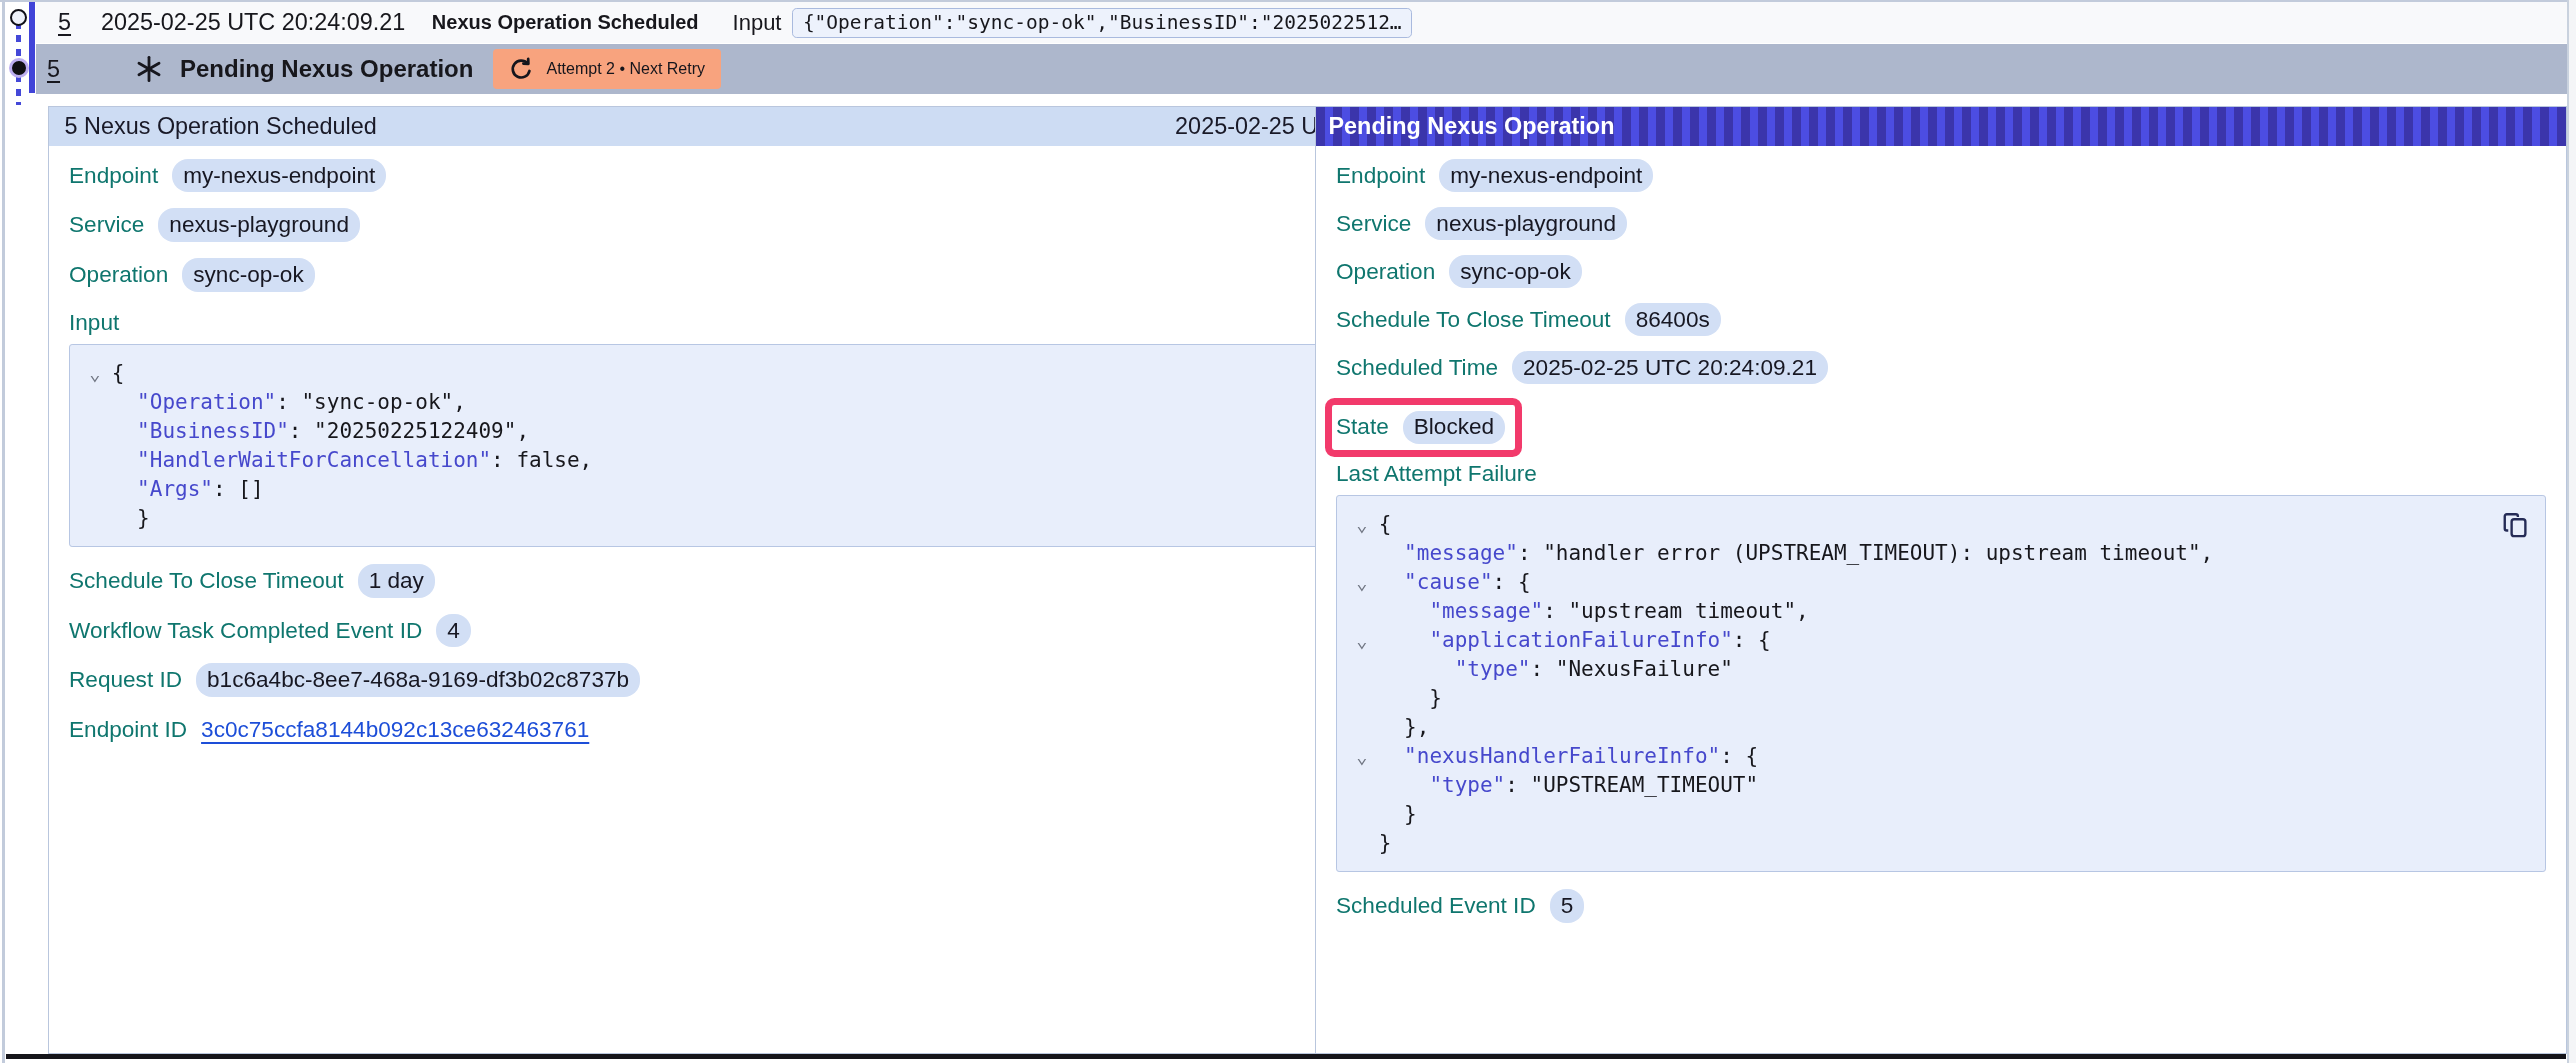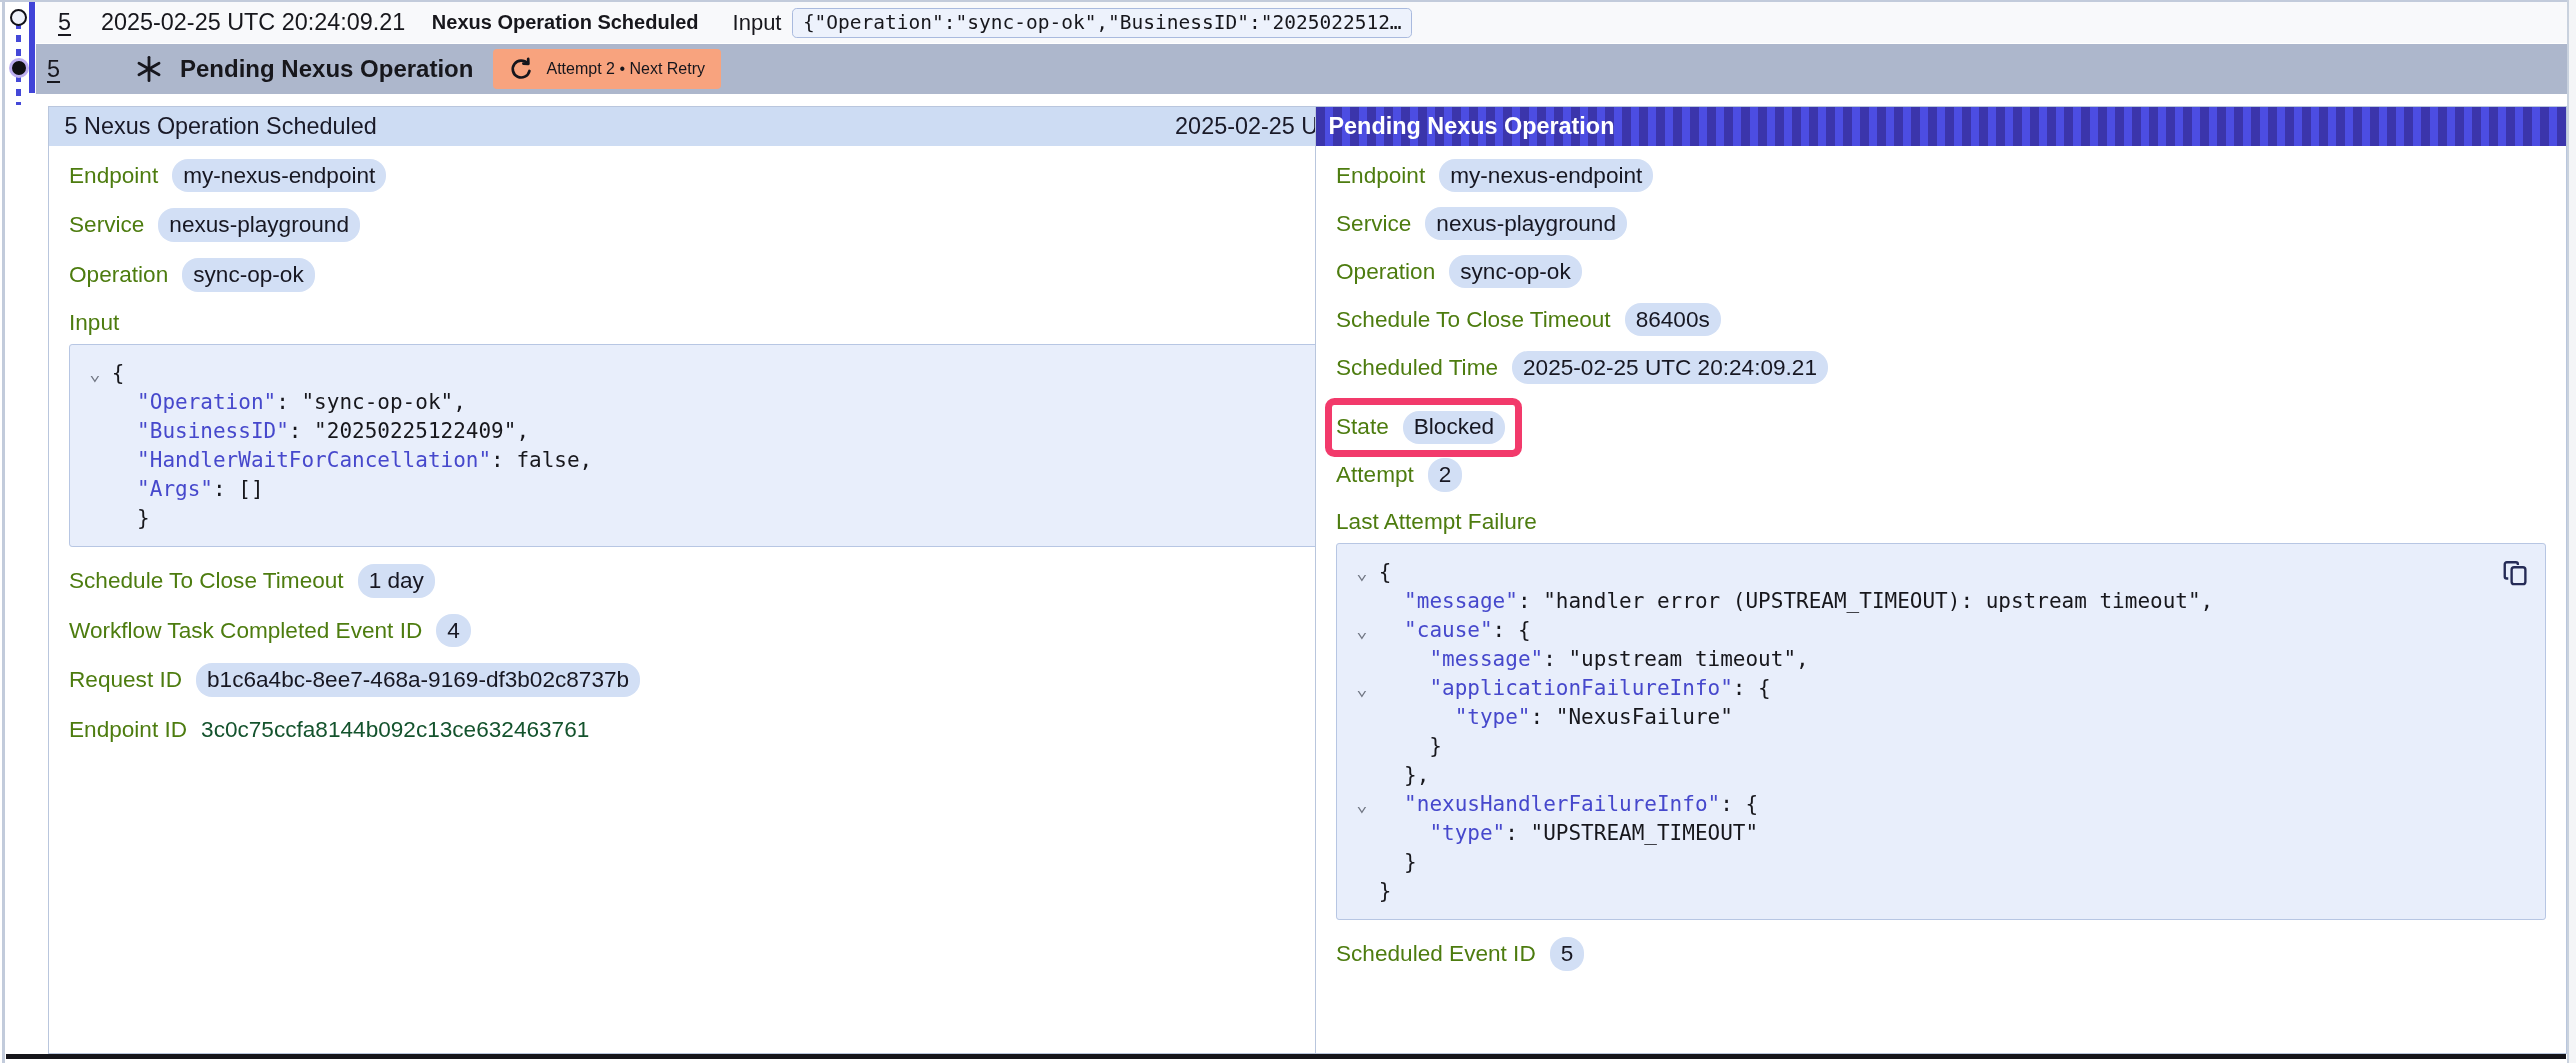--- a/index.html
+++ b/index.html
@@ -44,24 +44,24 @@
   .card-right{left:1315px;width:1252px;height:948px;}
   .card-header{height:39px;display:flex;align-items:center;justify-content:space-between;
     padding:0 15.6px;font-size:23.4px;color:#191927;box-sizing:border-box;}
   .card-left .card-header{background:#cddcf3;}
   .card-right .card-header{
     background:repeating-linear-gradient(90deg,#3b35ab 0 8.6px,#4c4de2 8.6px 17px);
     color:#ffffff;font-weight:600;justify-content:flex-start;padding-left:12.5px;}
   .card-body{padding-top:12.5px;}
   .row{display:flex;align-items:center;gap:14px;min-height:34px;margin:0 20px 15.6px;font-size:22.6px;}
   .card-right .row{margin-bottom:14px;}
-  .lbl{white-space:nowrap;color:#4d7c0f;}
+  .lbl{white-space:nowrap;color:#0f766e;}
   .badge{background:#d2dff5;border-radius:16px;padding:3.9px 11px;white-space:nowrap;color:#171722;}
   .label-row{min-height:31px;margin:0 20px 6.2px;display:flex;align-items:center;font-size:22.6px;}
-  .link-plain{color:#14532d;text-underline-offset:4.7px;cursor:pointer;}
+  .link-plain{color:#1d4ed8;text-decoration:underline;text-underline-offset:4.7px;cursor:pointer;}
 
   
   .codeblock{position:relative;margin:0 20px 17px;background:#e8eefb;border:1.6px solid #b7c6e3;
     border-radius:3.1px;padding:14px 20px 12.5px 7.8px;font-family:"DejaVu Sans Mono",monospace;
     font-size:21px;color:#17171c;}
   .cl{display:flex;line-height:29px;}
   .gut{width:34px;flex:0 0 34px;color:#707683;font-size:18.7px;display:flex;justify-content:center;cursor:pointer;}
   .ct{white-space:pre;}
   .jk{color:#4648cc;}
   .copy-btn{position:absolute;top:12.5px;right:14px;width:30px;height:33px;background:none;border:none;padding:0;cursor:pointer;}
@@ -212,24 +212,20 @@
       <span class="lbl">Scheduled Time</span>
       <span class="badge">2025-02-25 UTC 20:24:09.21</span>
     </div>
     <div class="row">
       <span class="annotate">
         <span class="ring"></span>
         <span class="lbl">State</span>
         <span class="badge">Blocked</span>
       </span>
     </div>
-    <div class="row">
-      <span class="lbl">Attempt</span>
-      <span class="badge">2</span>
-    </div>
     <div class="label-row">
       <span class="lbl">Last Attempt Failure</span>
     </div>
     <div class="codeblock">
       <button class="copy-btn">
         <svg viewBox="0 0 24 24" width="30" height="33">
           <rect x="8.5" y="7" width="11" height="13.5" rx="2" fill="none" stroke="#252b56" stroke-width="1.9"></rect>
           <path d="M5.8 16 H4.6 A1.6 1.6 0 0 1 3 14.4 V4.6 A1.6 1.6 0 0 1 4.6 3 H11.9 A1.6 1.6 0 0 1 13.5 4.6 V5.2" fill="none" stroke="#252b56" stroke-width="1.9"></path>
         </svg>
       </button>

